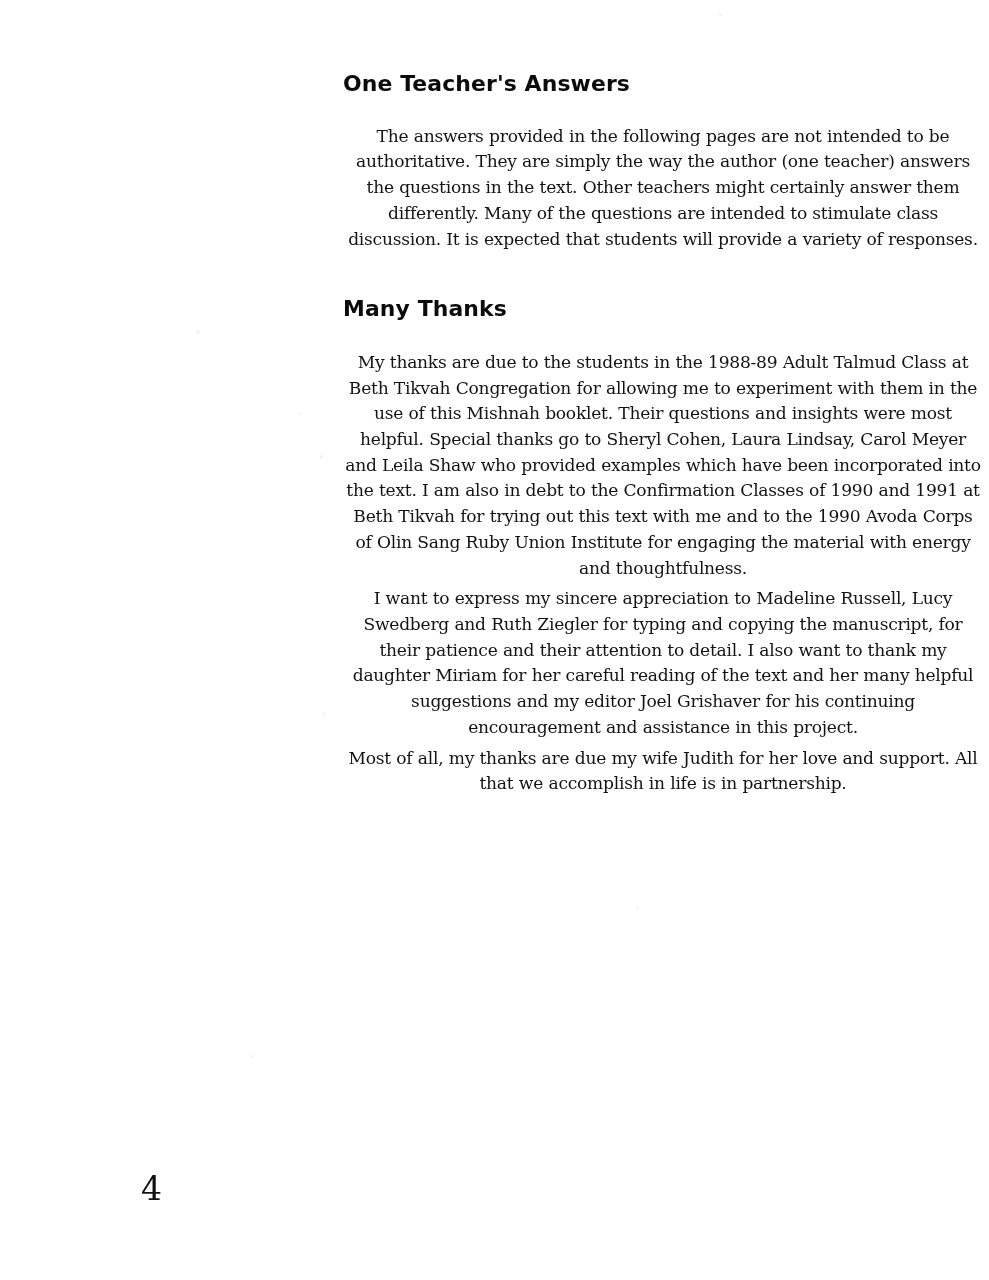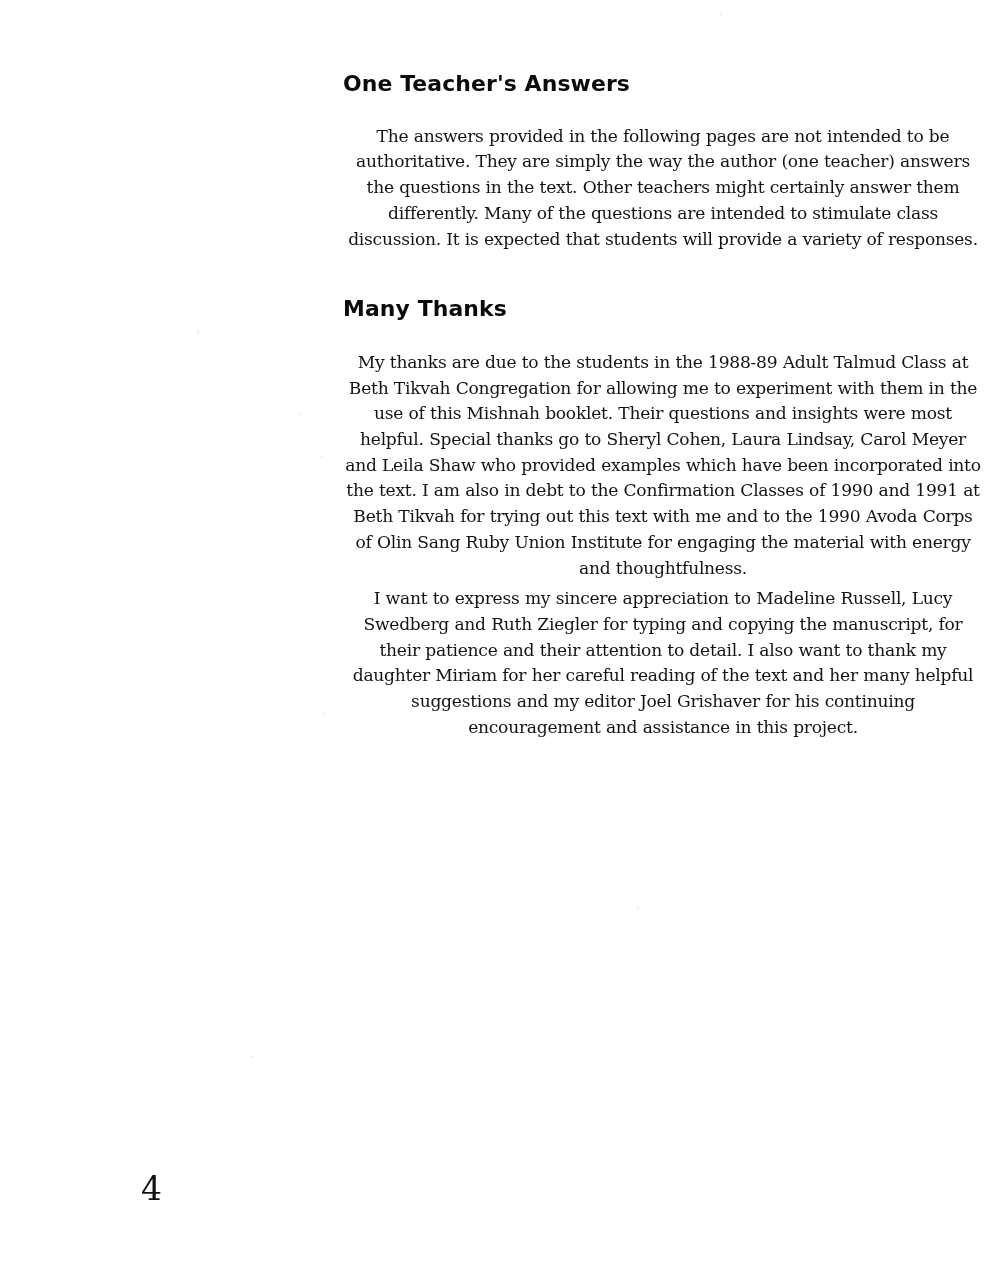--- a/index.html
+++ b/index.html
@@ -110,18 +110,19 @@
     <div class="gap-thanks-body"></div>
 
     <p class="para">My thanks are due to the students in the 1988-89 Adult Talmud Class at Beth Tikvah Congregation for allowing me to experiment with them in the use of this Mishnah booklet. Their questions and insights were most helpful. Special thanks go to Sheryl Cohen, Laura Lindsay, Carol Meyer and Leila Shaw who provided examples which have been incorporated into the text. I am also in debt to the Confirmation Classes of 1990 and 1991 at Beth Tikvah for trying out this text with me and to the 1990 Avoda Corps of Olin Sang Ruby Union Institute for engaging the material with energy and thoughtfulness.</p>
 
     <div class="gap-para"></div>
 
     <p class="para">I want to express my sincere appreciation to Madeline Russell, Lucy Swedberg and Ruth Ziegler for typing and copying the manuscript, for their patience and their attention to detail. I also want to thank my daughter Miriam for her careful reading of the text and her many helpful suggestions and my editor Joel Grishaver for his continuing encouragement and assistance in this project.</p>
 
     <div class="gap-para"></div>
 
+    <p class="para">Most of all, my thanks are due my wife Judith for her love and support. All that we accomplish in life is in partnership.</p>
 
   </div>
 
   <div class="page-number">4</div>
 
 </div>
 
 </body></html>

